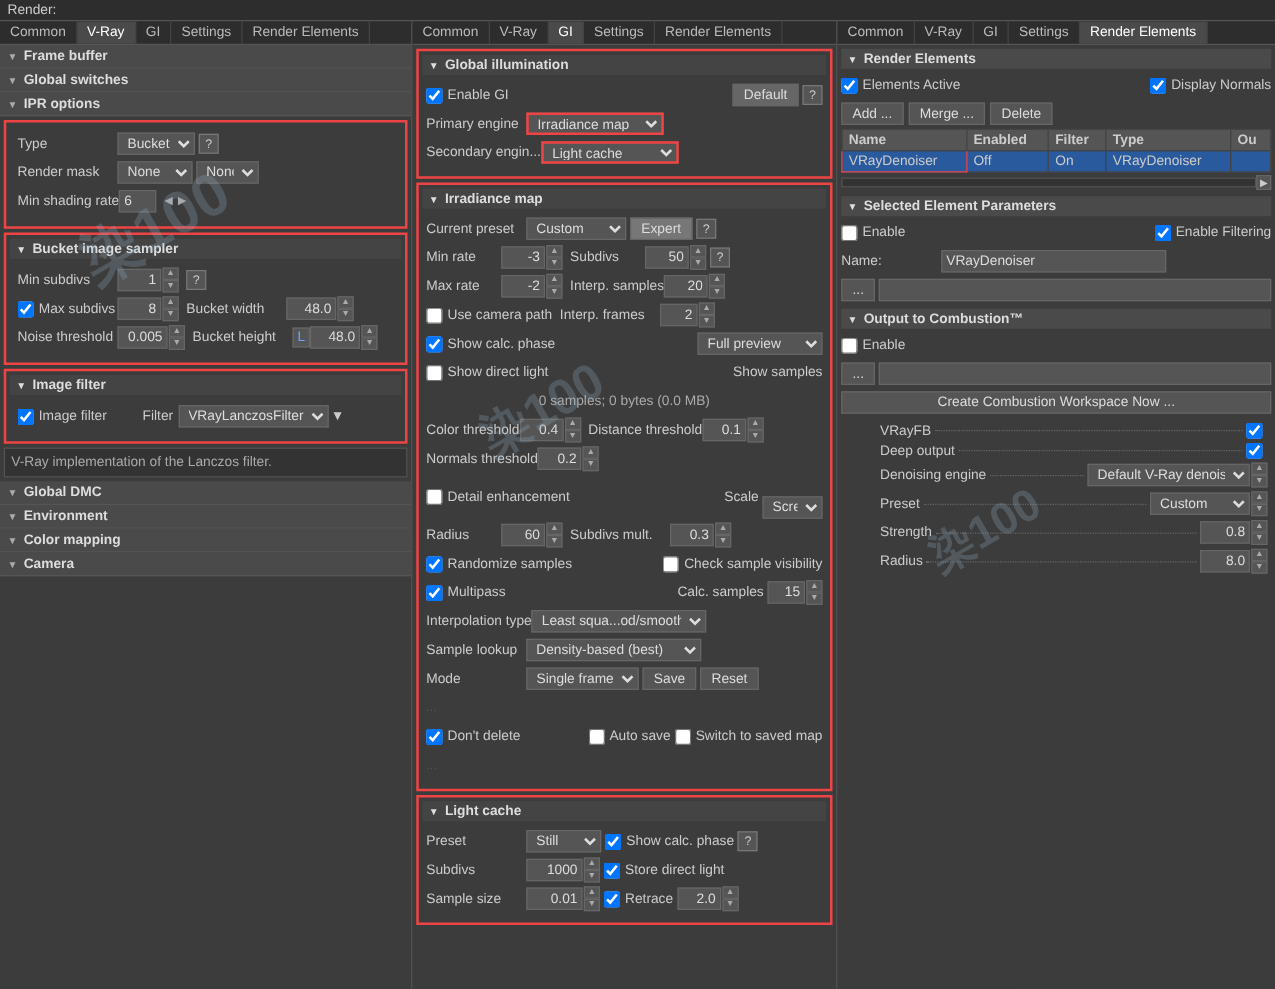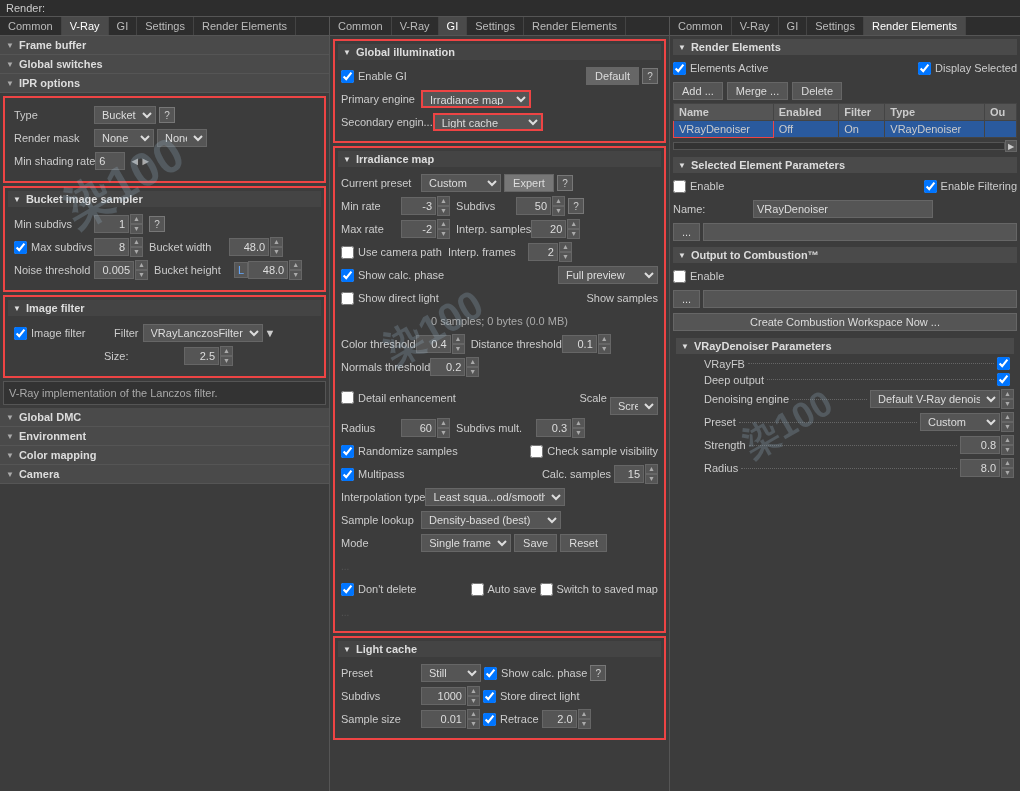--- a/index.html
+++ b/index.html
@@ -451,31 +451,20 @@
         <div class="row">
           <input type="checkbox" checked="" style="">
           <span class="label">Image filter</span>
           &nbsp;
           <span style="color:#ccc;margin-right:4px;">Filter</span>
           <select style="width:120px;">
             <option>VRayLanczosFilter</option>
           </select>
           <span style="margin-left:2px;">▼</span>
         </div>
-        <div class="row">
-          <span style="min-width:90px;"></span>
-          <span class="label">Size:</span>
-          <div class="spinner-input">
-            <input type="text" value="2.5" style="width: 35px;">
-            <div class="spinner-arrows">
-              <span class="spinner-arrow">▲</span>
-              <span class="spinner-arrow">▼</span>
-            </div>
-          </div>
-        </div>
       </div>
     </div>
 
     <div class="description-box">
       <span>V-Ray implementation of the Lanczos filter.</span>
     </div>
 
     <div class="section-header open">
       <span>Global DMC</span>
     </div>
@@ -786,21 +775,21 @@
 
     <div class="render-section">
       <div class="subsection-header">
         <span>Render Elements</span>
       </div>
 
       <div class="row" style="margin-bottom:4px;">
         <input type="checkbox" checked="" style="">
         <span style="flex:1;">Elements Active</span>
         <input type="checkbox" checked="" style="">
-        <span>Display Selected</span>
+        <span>Display Normals</span>
       </div>
 
       <div class="toolbar-row">
         <button class="btn">Add ...</button>
         <button class="btn">Merge ...</button>
         <button class="btn">Delete</button>
       </div>
 
       <table class="elements-table">
         <thead>
@@ -861,23 +850,20 @@
           <button class="btn">...</button>
           &nbsp;
           <input type="text" style="flex: 1 1 0%;" value="">
         </div>
         <div class="row">
           <button class="btn" style="flex:1;">Create Combustion Workspace Now ...</button>
         </div>
       </div>
 
       <div class="vray-denoiser-params">
-        <div class="subsection-header">
-          <span>VRayDenoiser Parameters</span>
-        </div>
 
         <div class="dotted-row">
           <span class="dotted-key">VRayFB</span>
           <span class="dotted-fill"></span>
           <input type="checkbox" checked="" style="">
         </div>
 
         <div class="dotted-row">
           <span class="dotted-key">Deep output</span>
           <span class="dotted-fill"></span>

